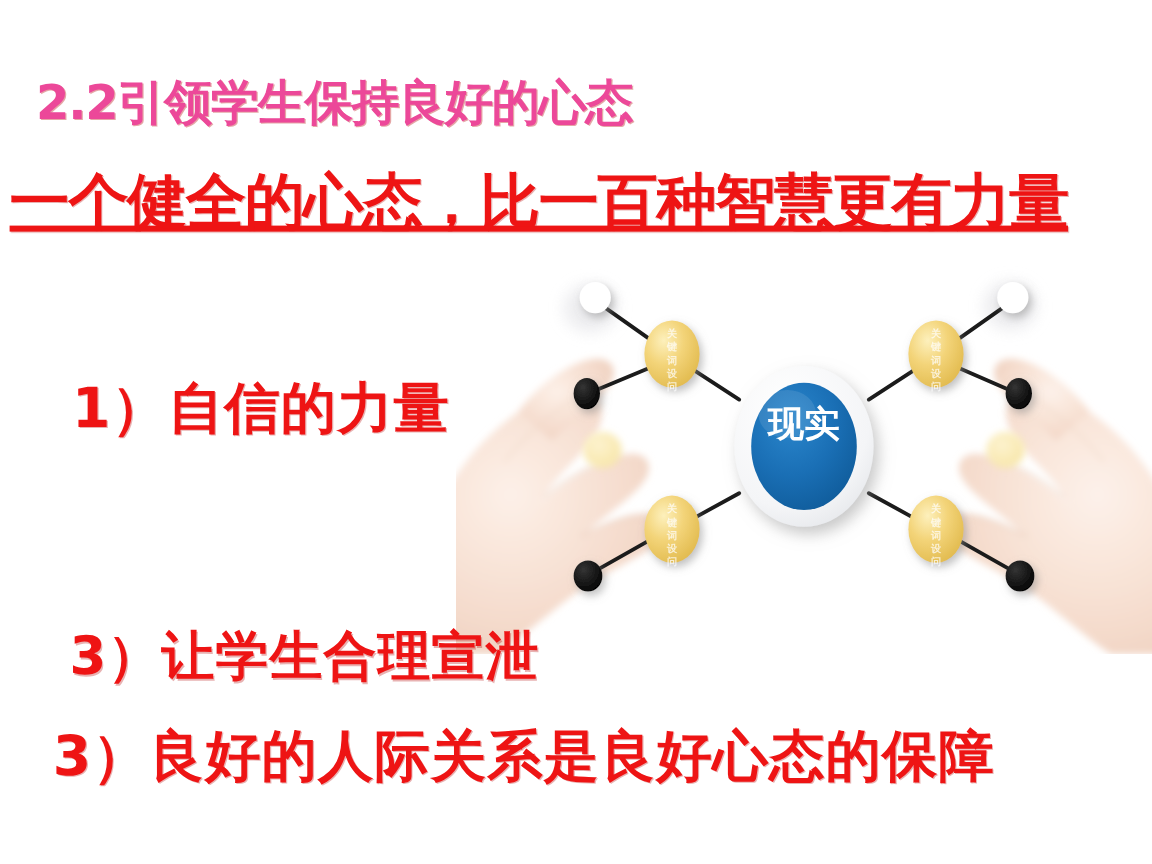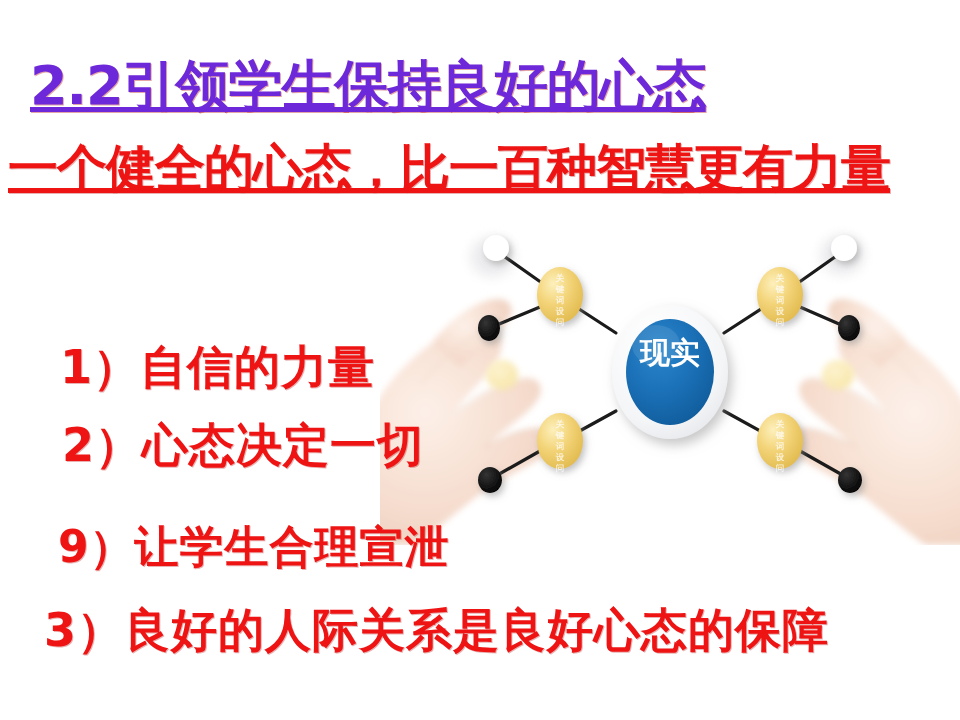--- a/index.html
+++ b/index.html
@@ -20,29 +20,28 @@
     background: #ffffff;
     overflow: hidden;
   }
 
   
   .title {
     position: absolute;
     left: 30px;
     top: 52px;
     width: 920px;
-    color: #6d28d9;
-    font-size: 54px;
+    color: #ec4899;
+    font-size: 40px;
     line-height: 68px;
     font-weight: bold;
     letter-spacing: -1px;
     white-space: nowrap;
     z-index: 40;
     text-shadow: 1px 1px 0 rgba(180,0,0,0.35);
-    text-decoration: underline;
   }
   .subtitle {
     position: absolute;
     left: 8px;
     top: 140px;
     width: 940px;
     color: #ee1414;
     font-size: 50px;
     line-height: 56px;
     font-weight: bold;
@@ -54,21 +53,21 @@
 
   .bullet {
     position: absolute;
     color: #ee1414;
     font-weight: bold;
     letter-spacing: 1px;
     z-index: 45;
     white-space: nowrap;
     text-shadow: 1px 1px 0 rgba(180,0,0,0.3);
   }
-  .b1 { left: 60px;  top: 310px; font-size: 46px; margin-top: 27px; }
+  .b1 { left: 60px;  top: 310px; font-size: 46px; }
   .b2 { left: 62px;  top: 415px; font-size: 46px; }
   .b3 { left: 58px;  top: 518px; font-size: 44px; }
   .b4 { left: 44px;  top: 600px; font-size: 46px; }
 
   
   #graphic {
     position: absolute;
     left: 380px;
     top: 215px;
     width: 580px;
@@ -257,17 +256,16 @@
         <text class="center-label" x="290" y="148" text-anchor="middle">现实</text>
       </g>
     </svg>
   </div>
 
   <div class="title">2.2引领学生保持良好的心态</div>
 
   <div class="subtitle">一个健全的心态，比一百种智慧更有力量</div>
 
   <div class="bullet b1">1）自信的力量</div>
-  <div class="bullet b2">2）心态决定一切</div>
-  <div class="bullet b3">9）让学生合理宣泄</div>
+  <div class="bullet b3">3）让学生合理宣泄</div>
   <div class="bullet b4">3）良好的人际关系是良好心态的保障</div>
 
 </div>
 
 </body></html>

